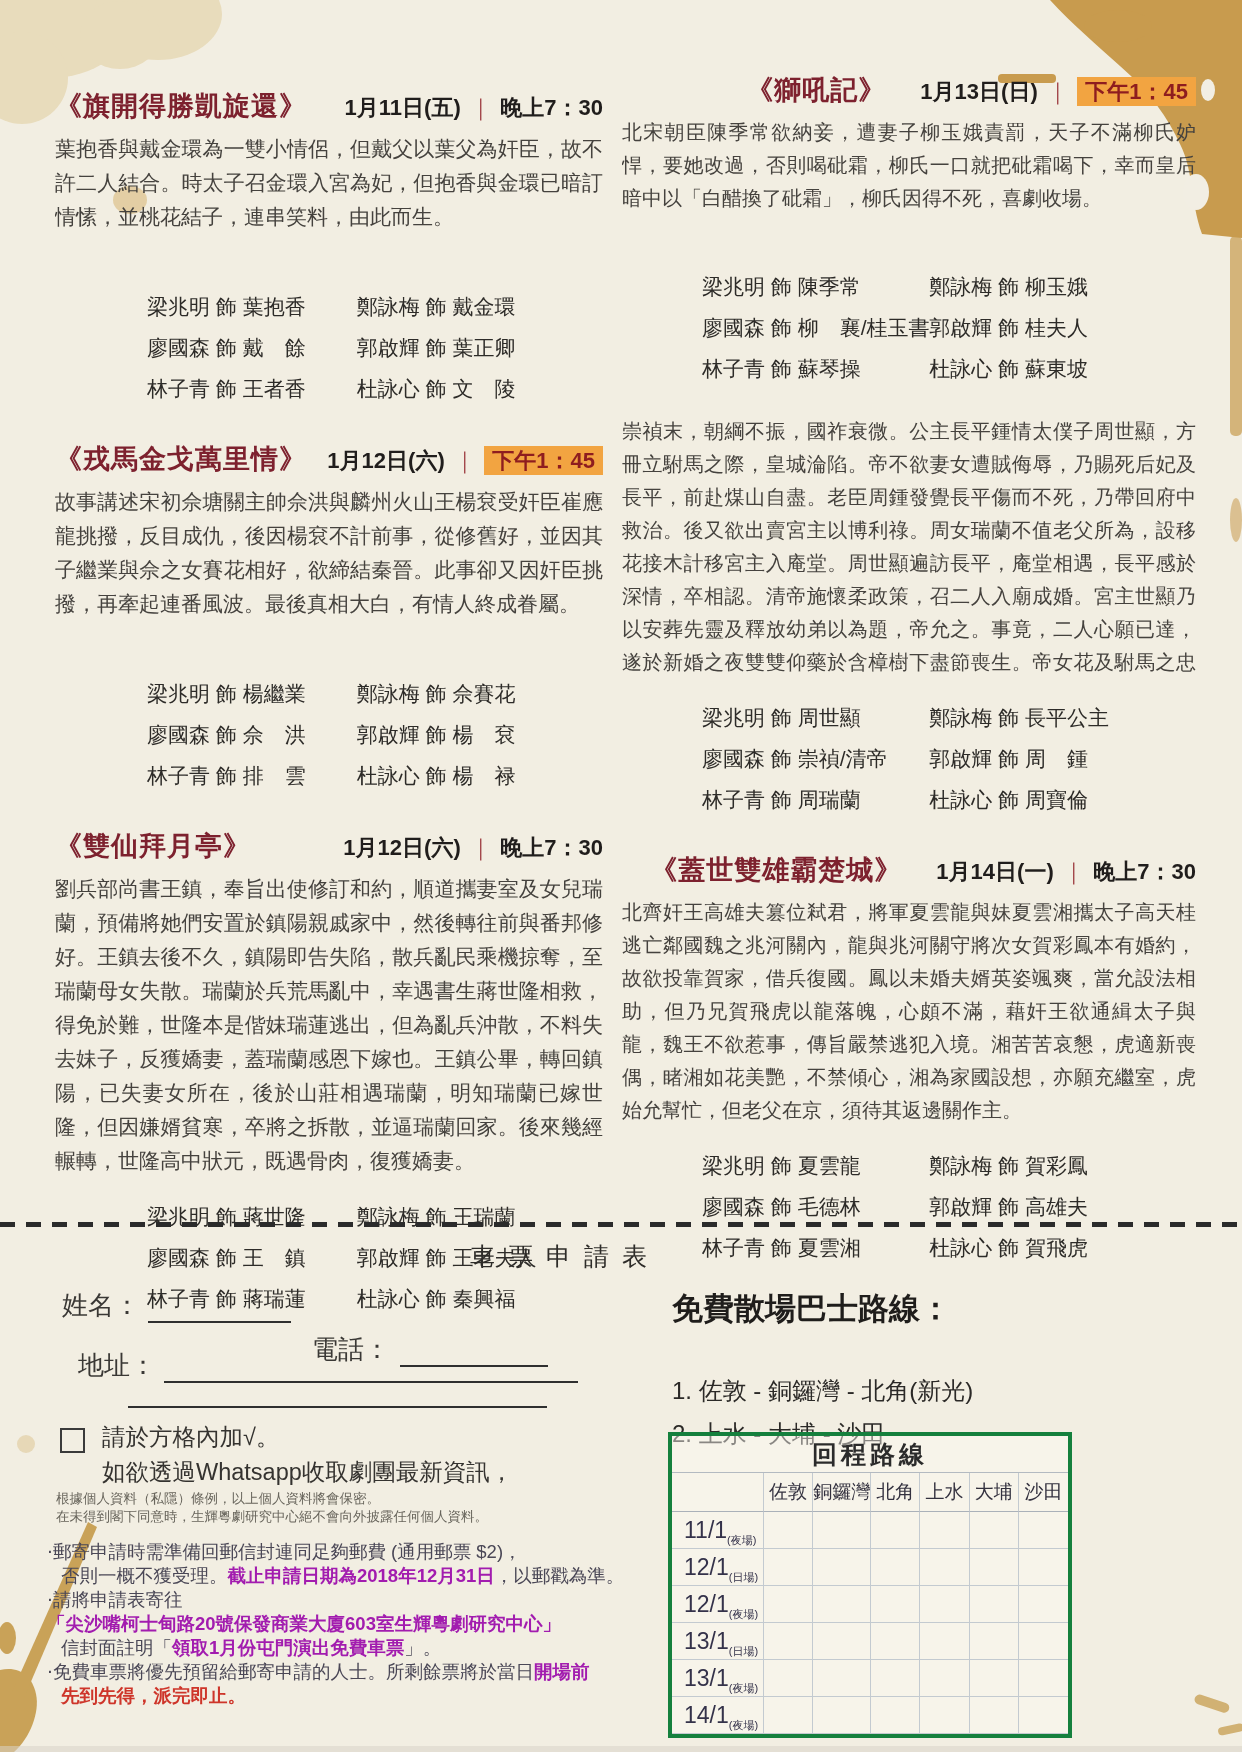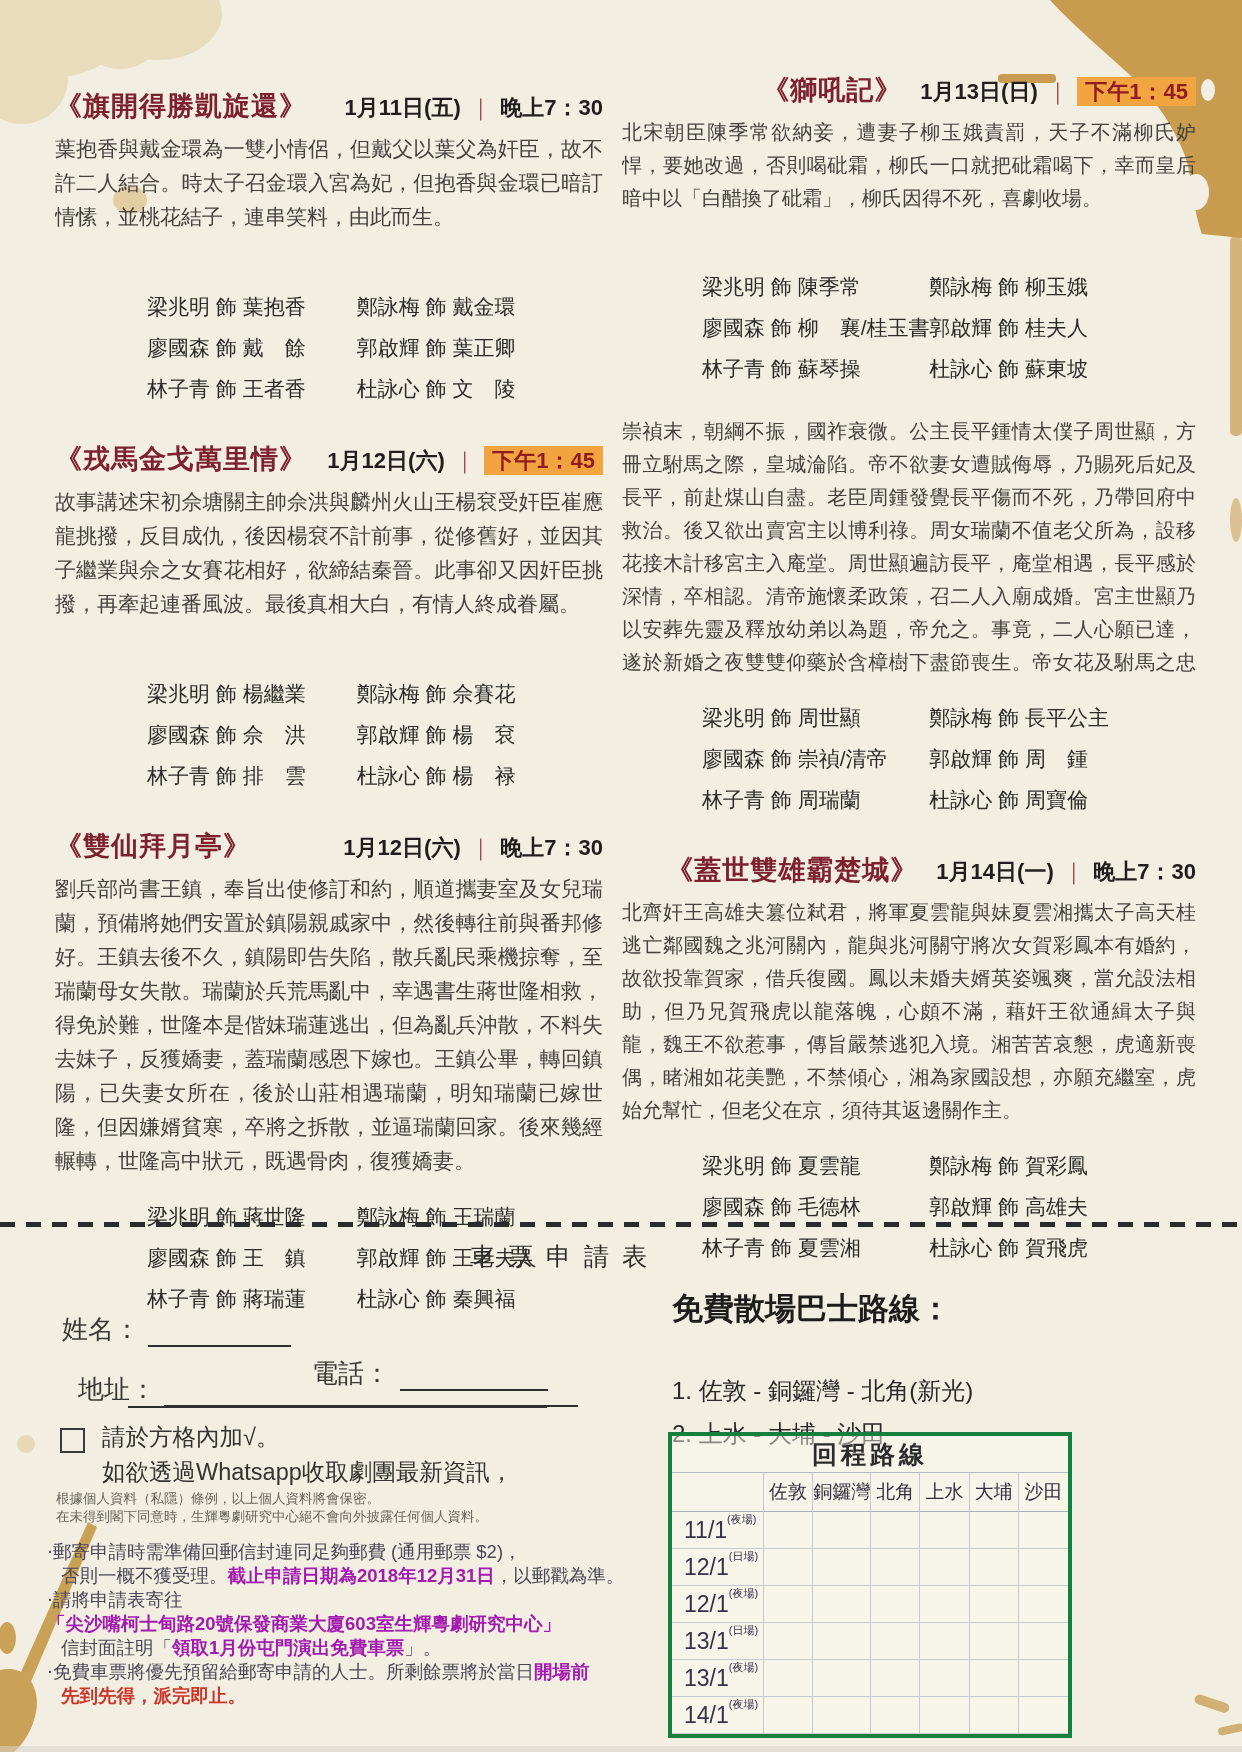--- a/index.html
+++ b/index.html
@@ -6,40 +6,40 @@
   body{font-family:"Liberation Sans","DejaVu Sans",sans-serif;}
   #page{position:relative;width:1242px;height:1752px;background:#f2eee2;overflow:hidden;}
   .stains{position:absolute;left:0;top:0;pointer-events:none;}
 
   
   .col{position:absolute;}
   #col-left{left:55px;top:88px;width:548px;}
   #col-right{left:622px;top:72px;width:574px;}
   .show{margin-bottom:40px;}
   .show-header{display:flex;align-items:baseline;justify-content:space-between;margin-bottom:8px;white-space:nowrap;}
-  #col-right .show-header{justify-content:flex-end;gap:18px;}
+  #col-right .show-header{justify-content:flex-end;gap:34px;}
   .show-title{margin:0;font-size:27px;font-weight:bold;color:#7d212e;letter-spacing:1px;}
   .show-when{font-size:22px;font-weight:bold;color:#201d1c;}
   .when-divider{color:#9e3d42;margin:0 9px;font-weight:normal;}
   .show-time.hl{background:#f2a441;color:#8e1d1f;padding:2px 8px;}
   .synopsis{margin:0;font-size:21px;line-height:34px;color:#45423e;text-align:justify;overflow:hidden;}
   #col-right .synopsis{font-size:20px;line-height:33px;}
   .cast{display:grid;grid-template-columns:46% 54%;row-gap:16px;margin-top:26px;padding-left:92px;
         font-size:21px;line-height:25px;font-weight:500;color:#2d2b28;white-space:nowrap;}
   #col-right .cast{padding-left:80px;}
 
   
   .dashed-sep{position:absolute;left:0;top:1222px;width:1242px;height:5px;
               background:repeating-linear-gradient(90deg,#2b2b2b 0 15px,transparent 15px 26px);}
 
   
   .form-title{position:absolute;left:0;top:1240px;width:1130px;text-align:center;
               font-size:25px;font-weight:500;letter-spacing:13px;color:#2e2c29;}
   .f-label{font-size:26px;color:#3a3835;}
-  .f-row{position:absolute;display:flex;align-items:flex-end;gap:8px;margin-top:24px;}
+  .f-row{position:absolute;display:flex;align-items:flex-end;gap:8px;}
   .f-line{border-bottom:2.5px solid #2f2f2f;height:28px;}
   #addr-line2{position:absolute;left:128px;top:1378px;width:419px;height:28px;border-bottom:2.5px solid #2f2f2f;}
   .checkbox{position:absolute;left:60px;top:1428px;width:21px;height:21px;border:2.5px solid #3a3a3a;background:transparent;}
   .wa-text{position:absolute;left:102px;top:1420px;font-size:23.5px;line-height:35px;color:#353330;}
   .privacy{position:absolute;left:56px;top:1490px;font-size:13.5px;line-height:18px;color:#68655c;}
   .notes{position:absolute;left:47px;top:1540px;width:580px;font-size:18.5px;line-height:24px;color:#4a4756;}
   .notes .ind{padding-left:14px;}
   .notes b{color:#a21caf;}
   .notes .red{color:#ce352a;font-weight:bold;}
 
@@ -50,21 +50,21 @@
   
   .rtable{position:absolute;left:668px;top:1432px;width:396px;border:4px solid #15803d;background:rgba(252,250,245,.45);}
   .rt-title{height:36px;line-height:36px;text-align:center;font-size:25px;font-weight:bold;letter-spacing:4px;
             color:#2b2b2b;border-bottom:1.5px solid #b3bac1;}
   .rt-grid{display:grid;grid-template-columns:92px repeat(6,1fr);}
   .rt-grid > div{border-bottom:1px solid #c3cad0;border-right:1px solid #c3cad0;height:36px;}
   .rt-grid > div:nth-child(7n){border-right:none;}
   .rt-grid > div.rt-col{height:38px;display:flex;align-items:center;justify-content:center;
             font-size:19px;color:#33313f;white-space:nowrap;border-bottom:1.5px solid #aab1b9;}
   .rt-grid > div.rt-head{border-right:1px solid #c3cad0;}
-  .rowlabel{display:flex;align-items:flex-start;padding-left:12px;}
+  .rowlabel{display:flex;align-items:flex-end;padding-left:12px;}
   .rl-date{font-size:23px;color:#34324a;line-height:36px;}
   .rl-session{font-size:11px;color:#34324a;}
 </style>
 </head>
 <body>
 
 <div id="page">
 
   <svg class="stains" width="1242" height="1752" viewBox="0 0 1242 1752">
     <g fill="#e7d9b6" opacity="0.85">

